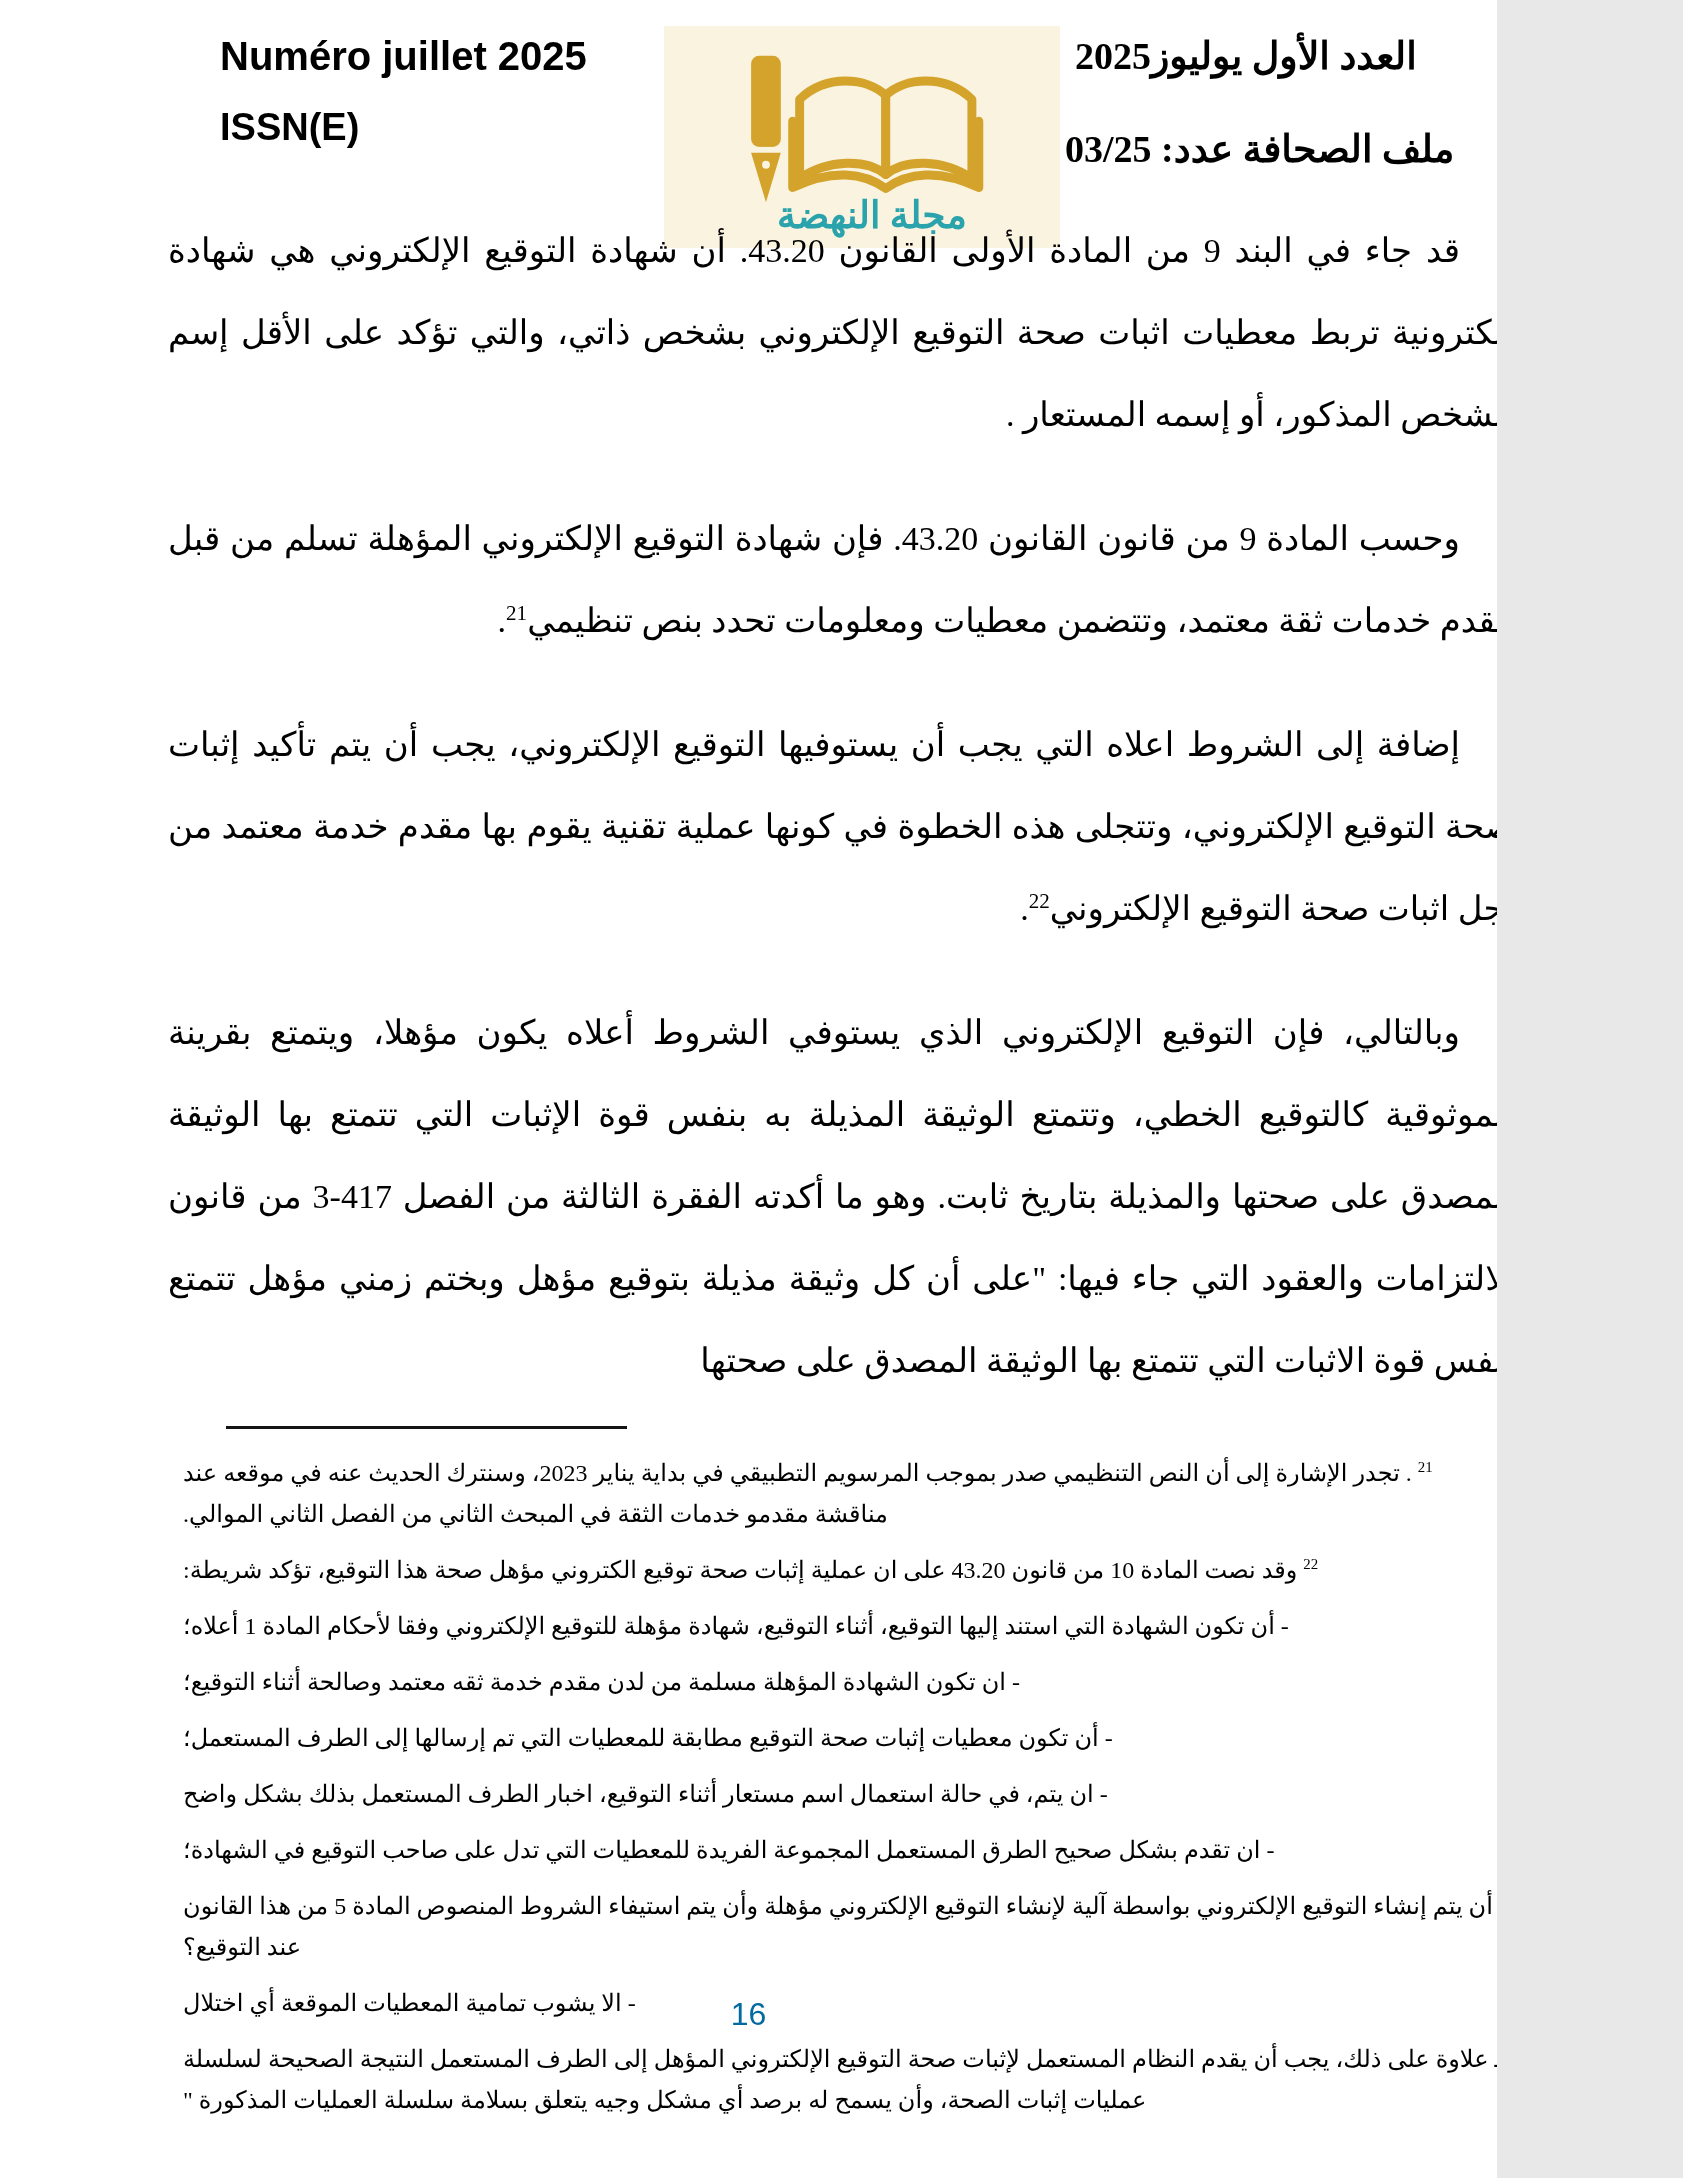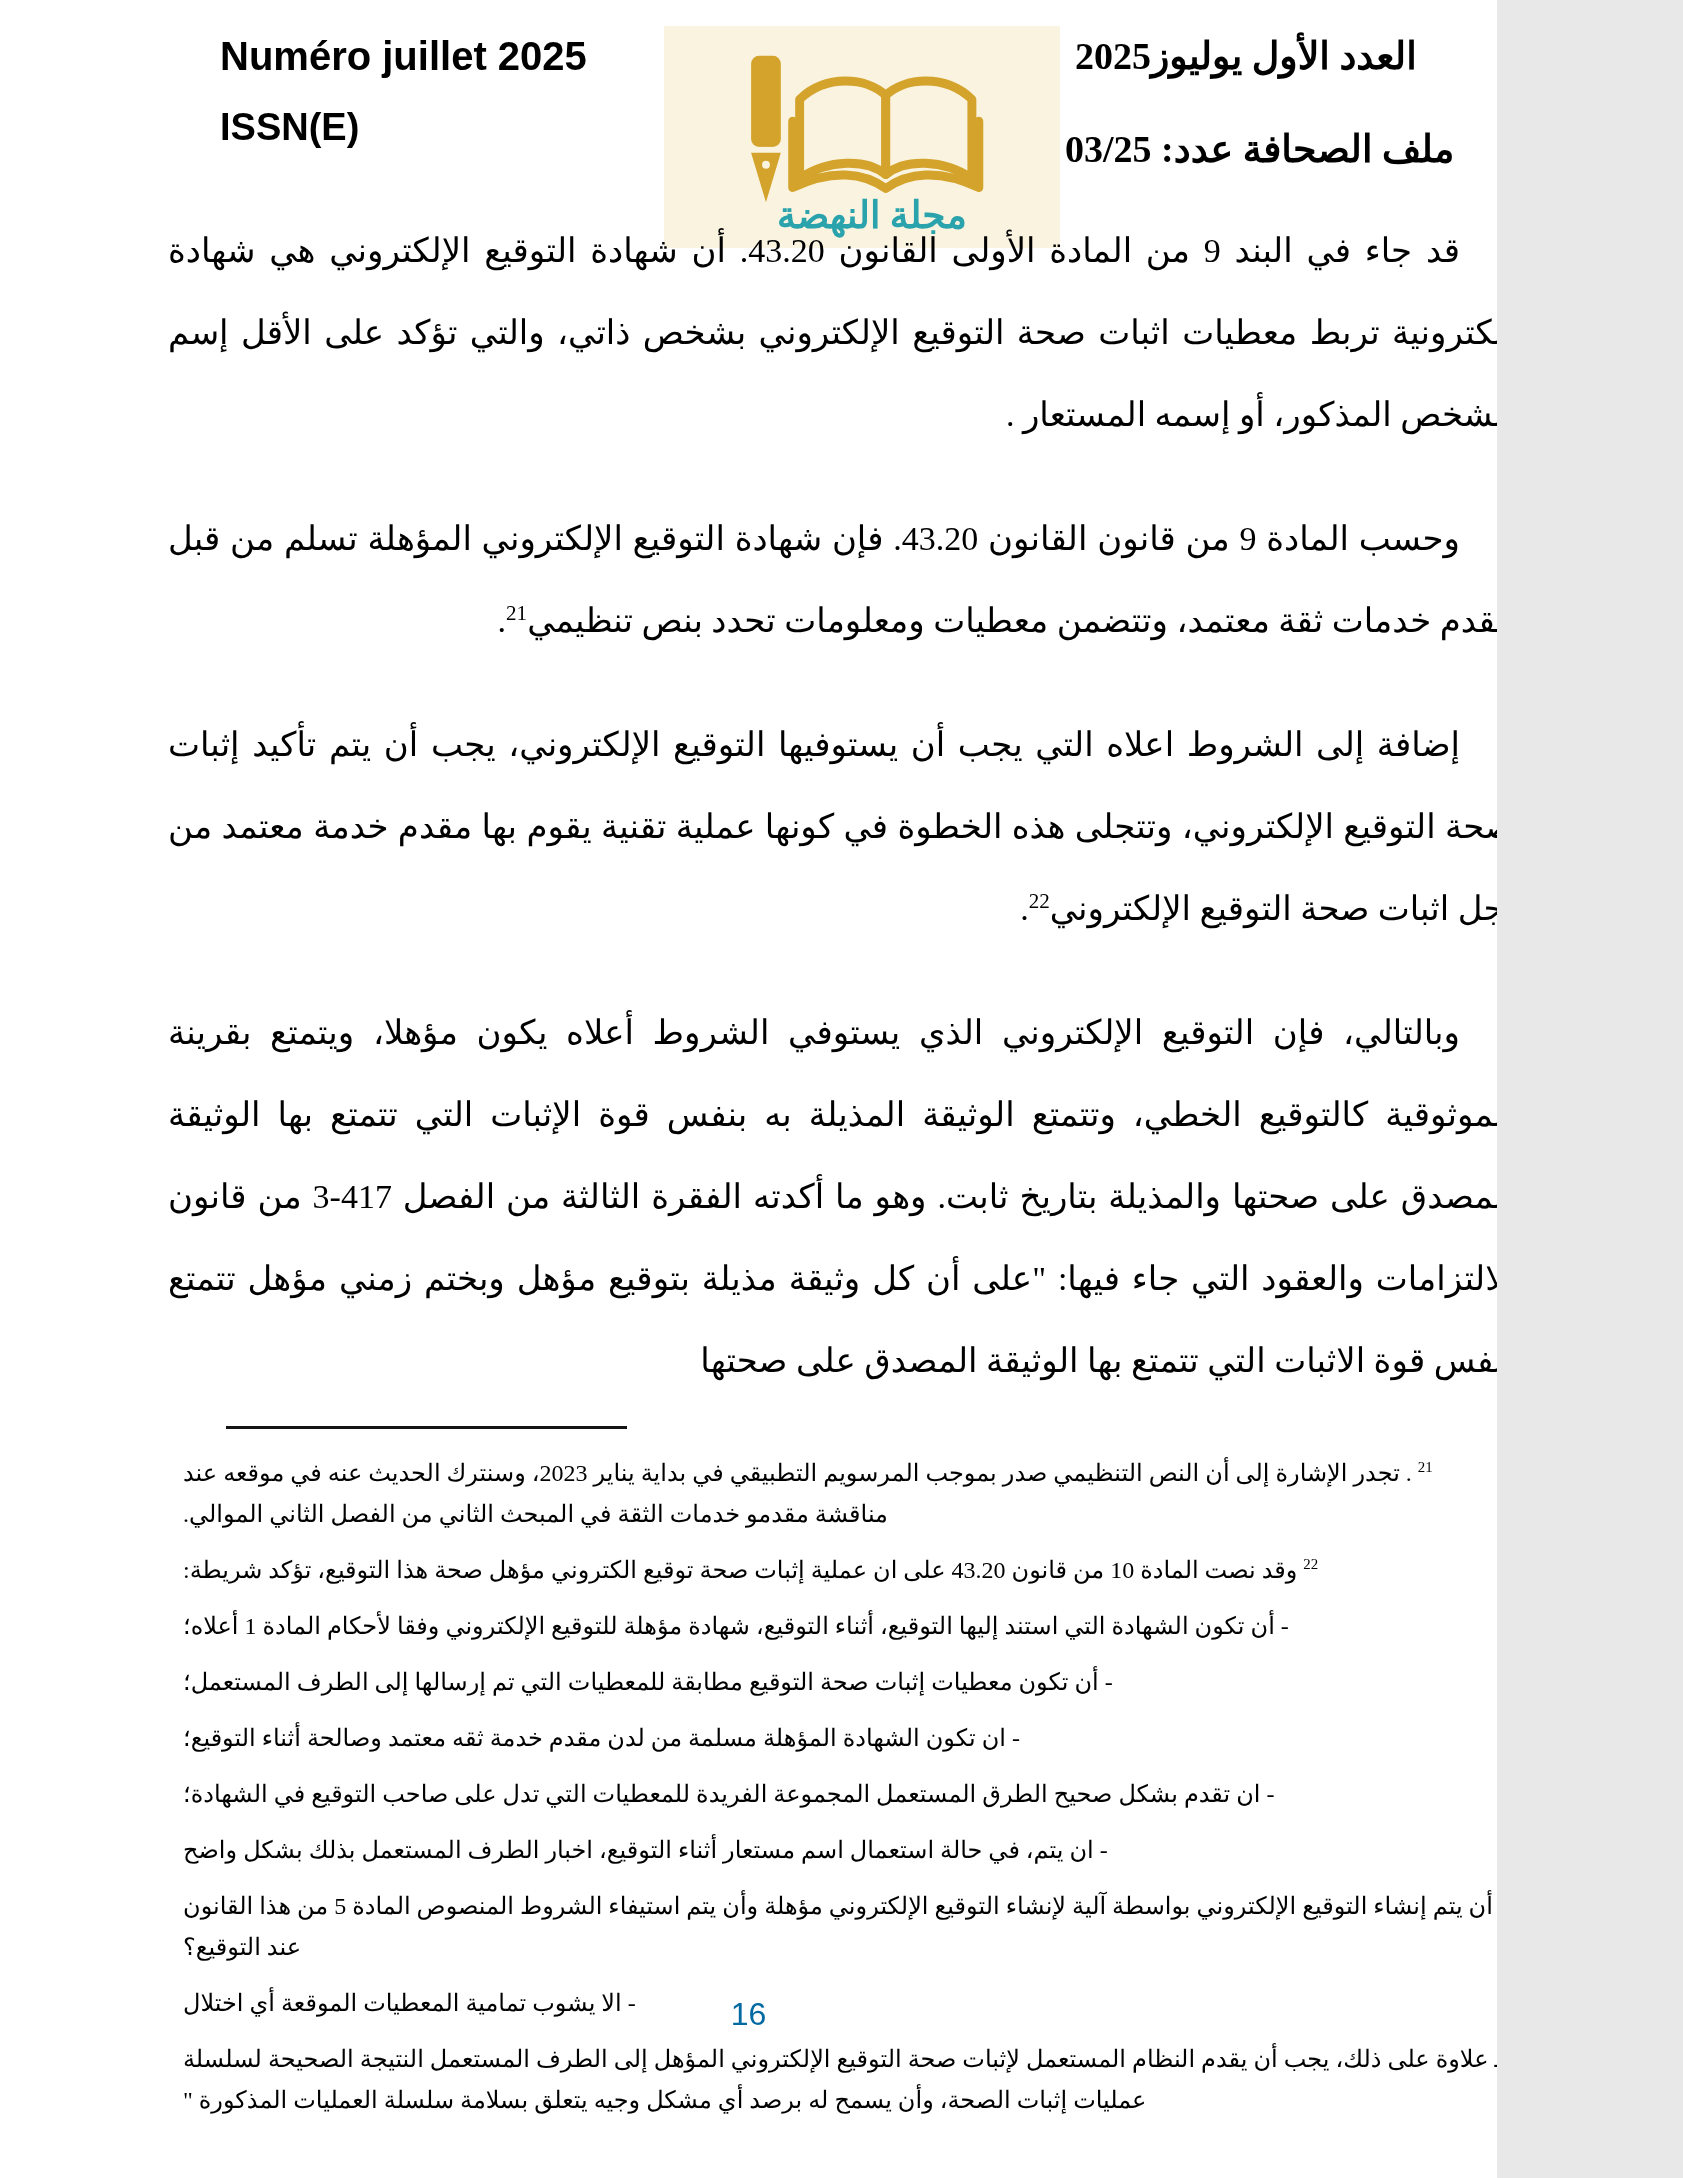--- a/index.html
+++ b/index.html
@@ -91,24 +91,24 @@
     <div class="fn-line">
       <sup>21</sup>
       <span>. تجدر الإشارة إلى أن النص التنظيمي صدر بموجب المرسويم التطبيقي في بداية يناير 2023، وسنترك الحديث عنه في موقعه عند مناقشة مقدمو خدمات الثقة في المبحث الثاني من الفصل الثاني الموالي.</span>
     </div>
     <div>
       <div class="fn-line">
         <sup>22</sup>
         <span>وقد نصت المادة 10 من قانون 43.20 على ان عملية إثبات صحة توقيع الكتروني مؤهل صحة هذا التوقيع، تؤكد شريطة:</span>
       </div>
       <div class="fn-line">- أن تكون الشهادة التي استند إليها التوقيع، أثناء التوقيع، شهادة مؤهلة للتوقيع الإلكتروني وفقا لأحكام المادة 1 أعلاه؛</div>
+      <div class="fn-line">- ان تكون الشهادة المؤهلة مسلمة من لدن مقدم خدمة ثقه معتمد وصالحة أثناء التوقيع؛</div>
       <div class="fn-line">- أن تكون معطيات إثبات صحة التوقيع مطابقة للمعطيات التي تم إرسالها إلى الطرف المستعمل؛</div>
-      <div class="fn-line">- ان تكون الشهادة المؤهلة مسلمة من لدن مقدم خدمة ثقه معتمد وصالحة أثناء التوقيع؛</div>
+      <div class="fn-line">- ان يتم، في حالة استعمال اسم مستعار أثناء التوقيع، اخبار الطرف المستعمل بذلك بشكل واضح</div>
       <div class="fn-line">- ان تقدم بشكل صحيح الطرق المستعمل المجموعة الفريدة للمعطيات التي تدل على صاحب التوقيع في الشهادة؛</div>
-      <div class="fn-line">- ان يتم، في حالة استعمال اسم مستعار أثناء التوقيع، اخبار الطرف المستعمل بذلك بشكل واضح</div>
       <div class="fn-line">- أن يتم إنشاء التوقيع الإلكتروني بواسطة آلية لإنشاء التوقيع الإلكتروني مؤهلة وأن يتم استيفاء الشروط المنصوص المادة 5 من هذا القانون عند التوقيع؟</div>
       <div class="fn-line">- الا يشوب تمامية المعطيات الموقعة أي اختلال</div>
       <div class="fn-line">ـ علاوة على ذلك، يجب أن يقدم النظام المستعمل لإثبات صحة التوقيع الإلكتروني المؤهل إلى الطرف المستعمل النتيجة الصحيحة لسلسلة عمليات إثبات الصحة، وأن يسمح له برصد أي مشكل وجيه يتعلق بسلامة سلسلة العمليات المذكورة "</div>
     </div>
   </section>
 
   <div class="pageno">16</div>
 
 </div>
 

